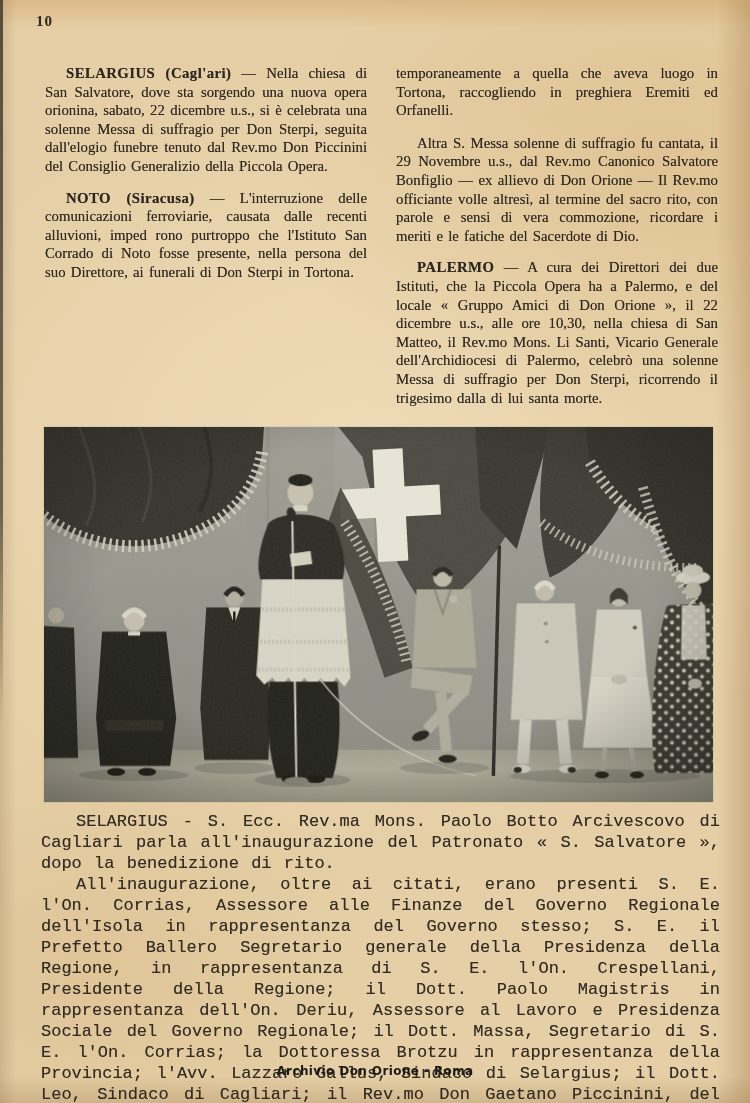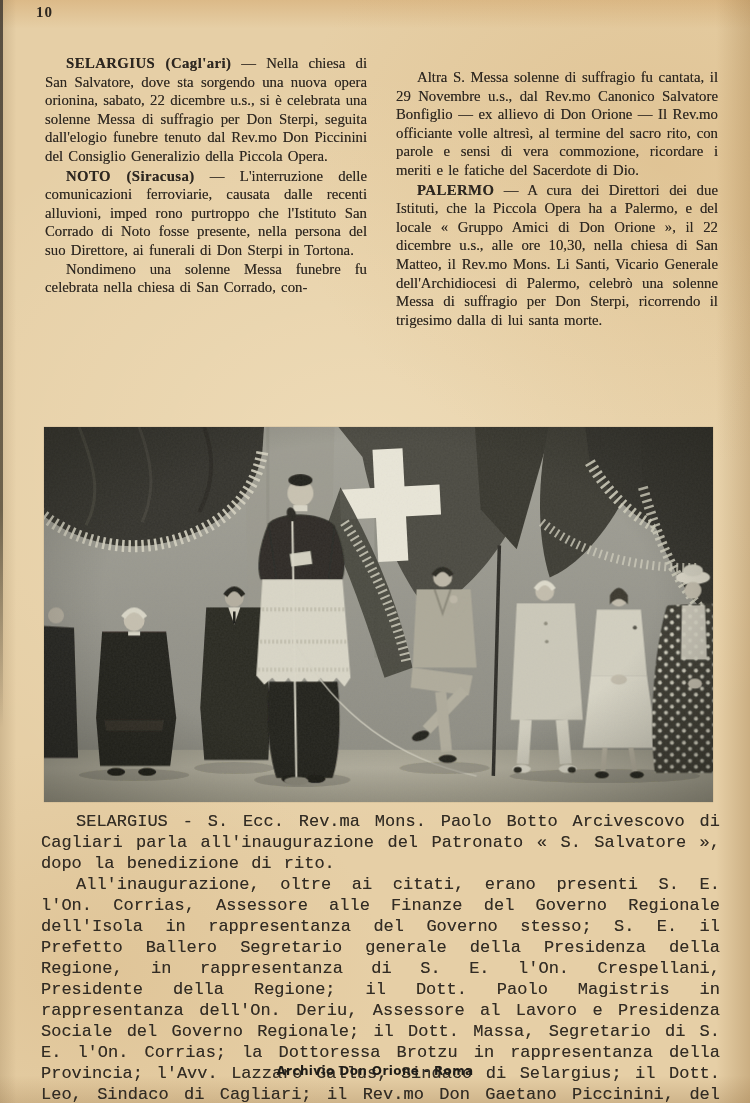--- a/index.html
+++ b/index.html
@@ -14,37 +14,37 @@
       linear-gradient(180deg, rgba(196,136,66,0.30) 0, rgba(196,136,66,0) 2.6%, rgba(160,120,70,0) 97.5%, rgba(140,104,60,0.25) 100%);
     font-family:"Liberation Serif", serif;
     color:#2d2720;
   }
   .scan-edge-left{
     position:absolute;left:0;top:0;width:3px;height:66%;
     background:linear-gradient(180deg,#423b32 0%,#5c523f 70%,rgba(92,82,63,0) 100%);
     opacity:.85;
   }
   .page-number{
-    position:absolute;left:36px;top:4px;
+    position:absolute;left:36px;top:13px;
     font-size:15px;font-weight:700;letter-spacing:1px;
   }
   .columns{
-    position:absolute;left:45px;top:54px;width:673px;
+    position:absolute;left:45px;top:64px;width:673px;
     display:flex;gap:29px;
   }
   .col{
     width:326px;
     font-size:14.8px;line-height:18.6px;
     text-align:justify;
     word-spacing:0.10em;
     text-shadow:0 0 0.45px rgba(45,39,32,0.55);
   }
   .col p{margin:0;text-indent:21px;}
   .col p.flush{text-indent:0;}
-  .col p.sect{margin-top:1px;}
+  .col p.sect{margin-top:13px;}
   .col p.small-gap{margin-top:14px;}
   .lead{font-weight:700;letter-spacing:0.4px;}
   .photo{
     position:absolute;left:44px;top:427px;width:669px;height:375px;margin:0;
     background:#8f8e85;
     box-shadow: inset 0 0 10px rgba(35,30,22,0.55), 0 0 1px rgba(60,50,35,0.4);
   }
   .photo svg{display:block;width:100%;height:100%;}
   .caption{
     position:absolute;left:41px;top:811px;width:679px;
@@ -66,23 +66,23 @@
 <div class="page">
 
   <div class="scan-edge-left"></div>
 
   <div class="page-number">10</div>
 
   <div class="columns">
     <div class="col">
       <p><strong class="lead">SELARGIUS (Cagl'ari)</strong><span> — Nella chiesa di San Salvatore, dove sta sorgendo una nuova opera orionina, sabato, 22 dicembre u.s., si è celebrata una solenne Messa di suffragio per Don Sterpi, seguita dall'elogio funebre tenuto dal Rev.mo Don Piccinini del Consiglio Generalizio della Piccola Opera.</span></p>
       <p class="sect"><strong class="lead">NOTO (Siracusa)</strong><span> — L'interruzione delle comunicazioni ferroviarie, causata dalle recenti alluvioni, imped rono purtroppo che l'Istituto San Corrado di Noto fosse presente, nella persona del suo Direttore, ai funerali di Don Sterpi in Tortona.</span></p>
-      <p><span>Nondimeno una solenne Messa funebre fu celebrata nella chiesa di San Corrado, con-</span></p>
     </div>
     <div class="col">
+      <p class="flush"><span>temporaneamente a quella che aveva luogo in Tortona, raccogliendo in preghiera Eremiti ed Orfanelli.</span></p>
       <p class="small-gap"><span>Altra S. Messa solenne di suffragio fu cantata, il 29 Novembre u.s., dal Rev.mo Canonico Salvatore Bonfiglio — ex allievo di Don Orione — Il Rev.mo officiante volle altresì, al termine del sacro rito, con parole e sensi di vera commozione, ricordare i meriti e le fatiche del Sacerdote di Dio.</span></p>
       <p class="sect"><strong class="lead">PALERMO</strong><span> — A cura dei Direttori dei due Istituti, che la Piccola Opera ha a Palermo, e del locale « Gruppo Amici di Don Orione », il 22 dicembre u.s., alle ore 10,30, nella chiesa di San Matteo, il Rev.mo Mons. Li Santi, Vicario Generale dell'Archidiocesi di Palermo, celebrò una solenne Messa di suffragio per Don Sterpi, ricorrendo il trigesimo dalla di lui santa morte.</span></p>
     </div>
   </div>
 
   <figure class="photo">
     <svg viewBox="0 0 668 374" preserveAspectRatio="none">
       <defs>
         <linearGradient id="bgGrad" x1="0" y1="0" x2="0" y2="1">
           <stop offset="0" stop-color="#a4a399"></stop>

